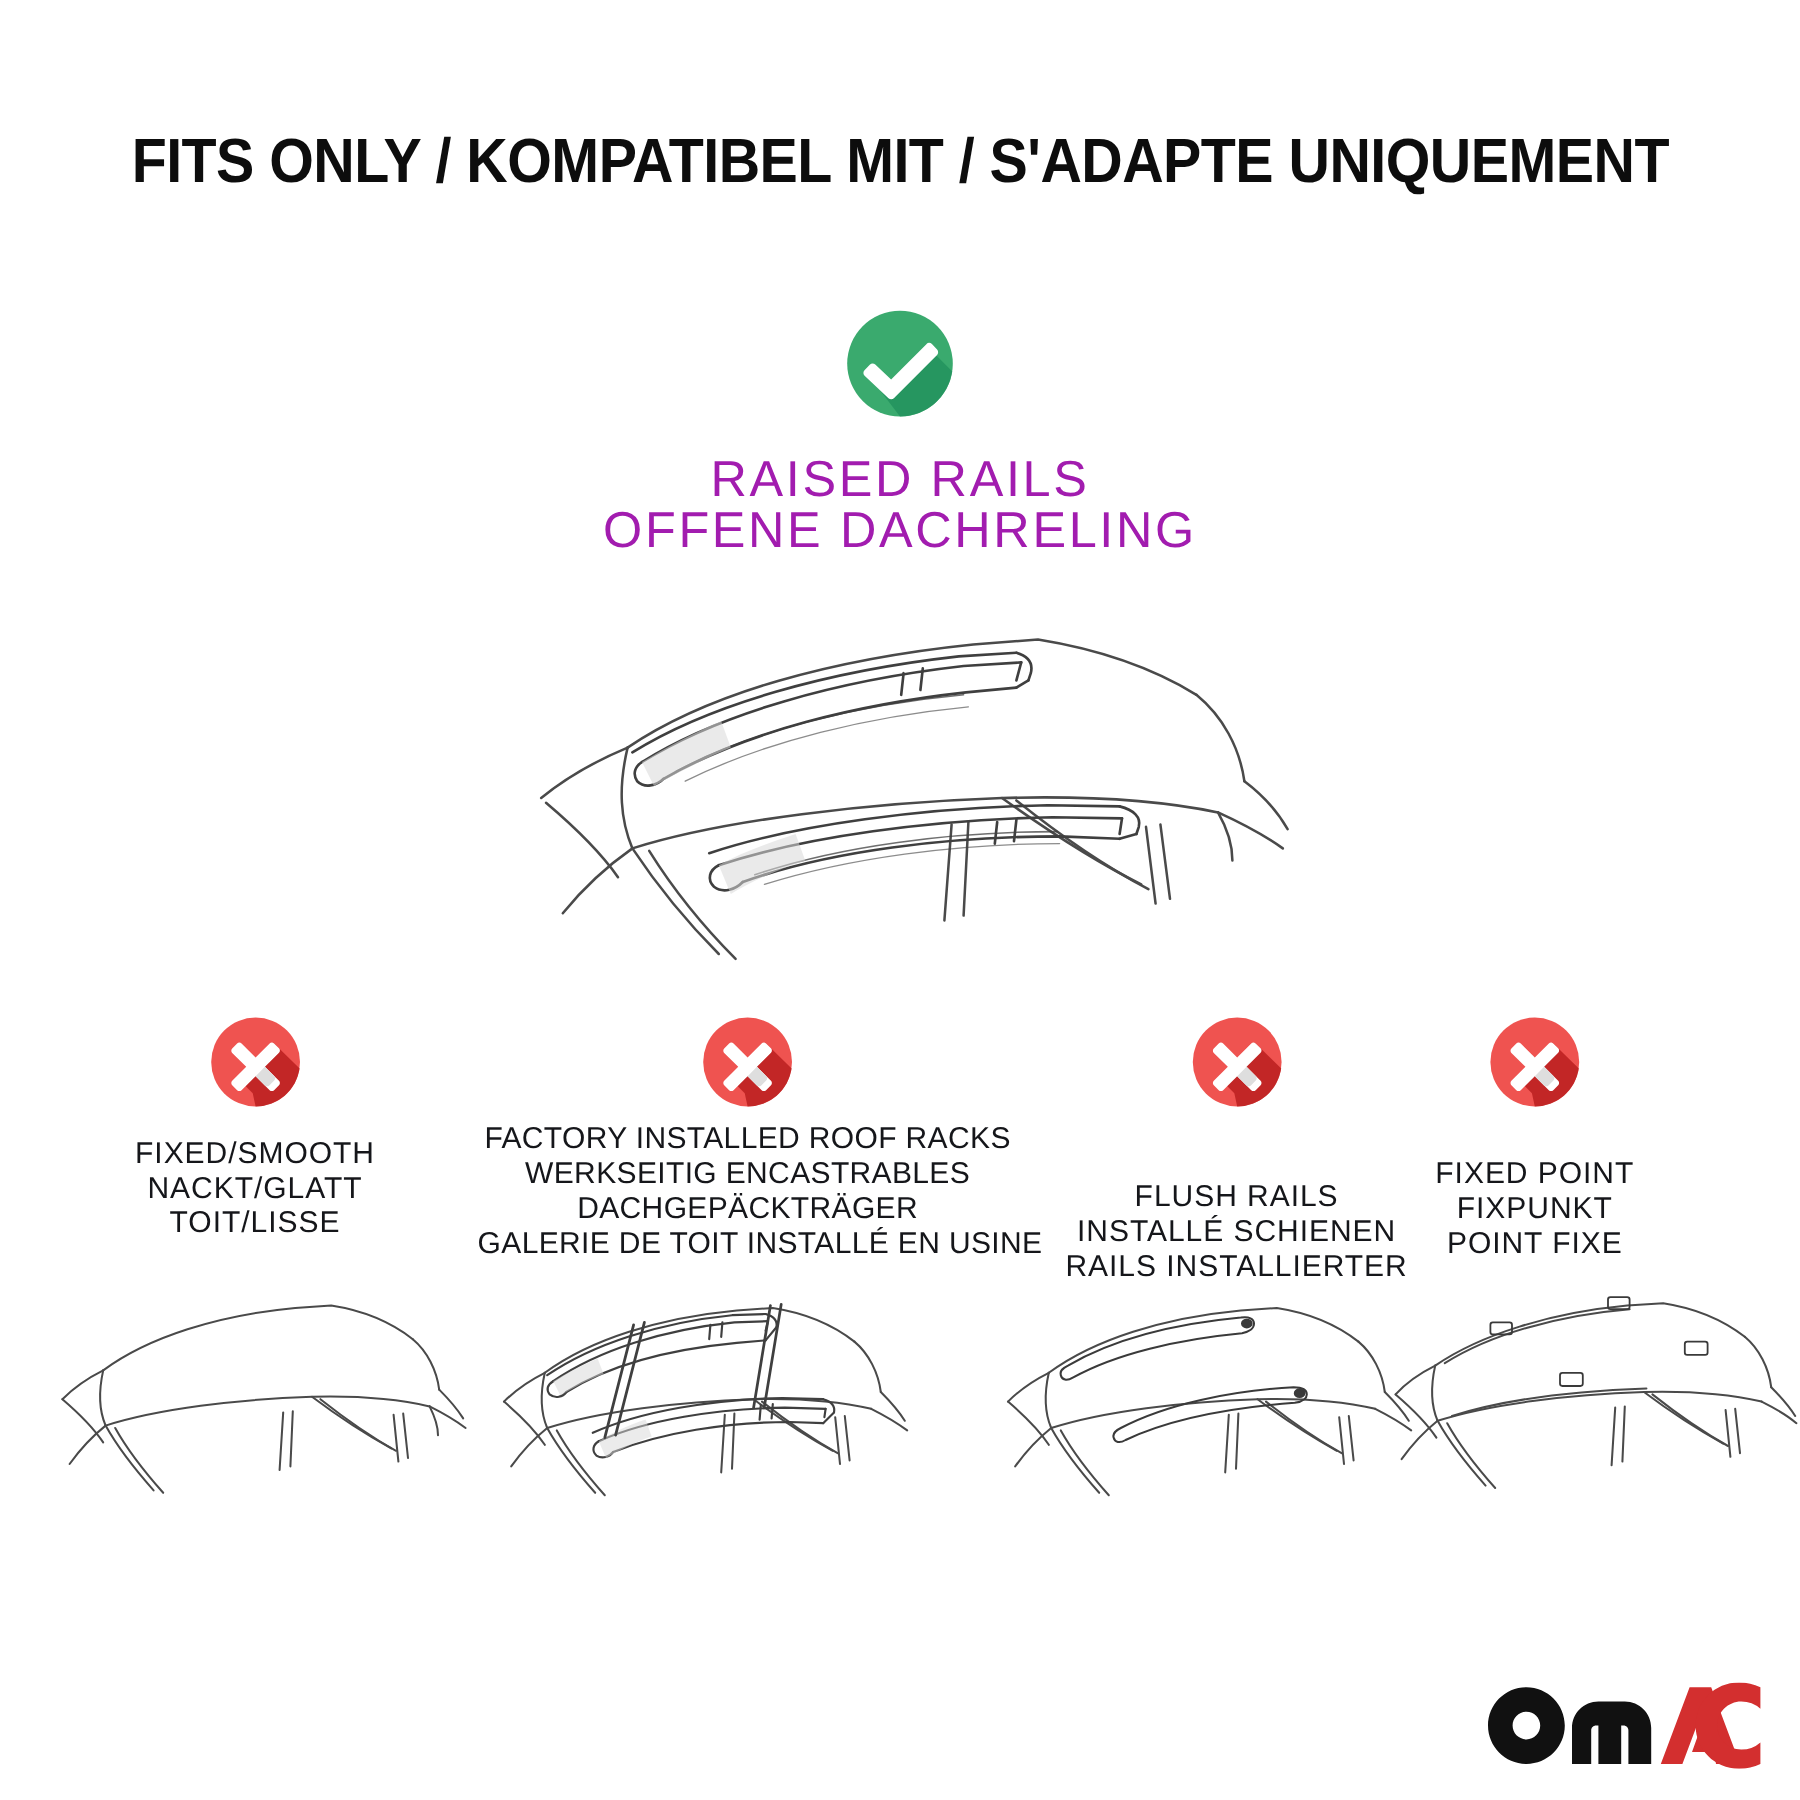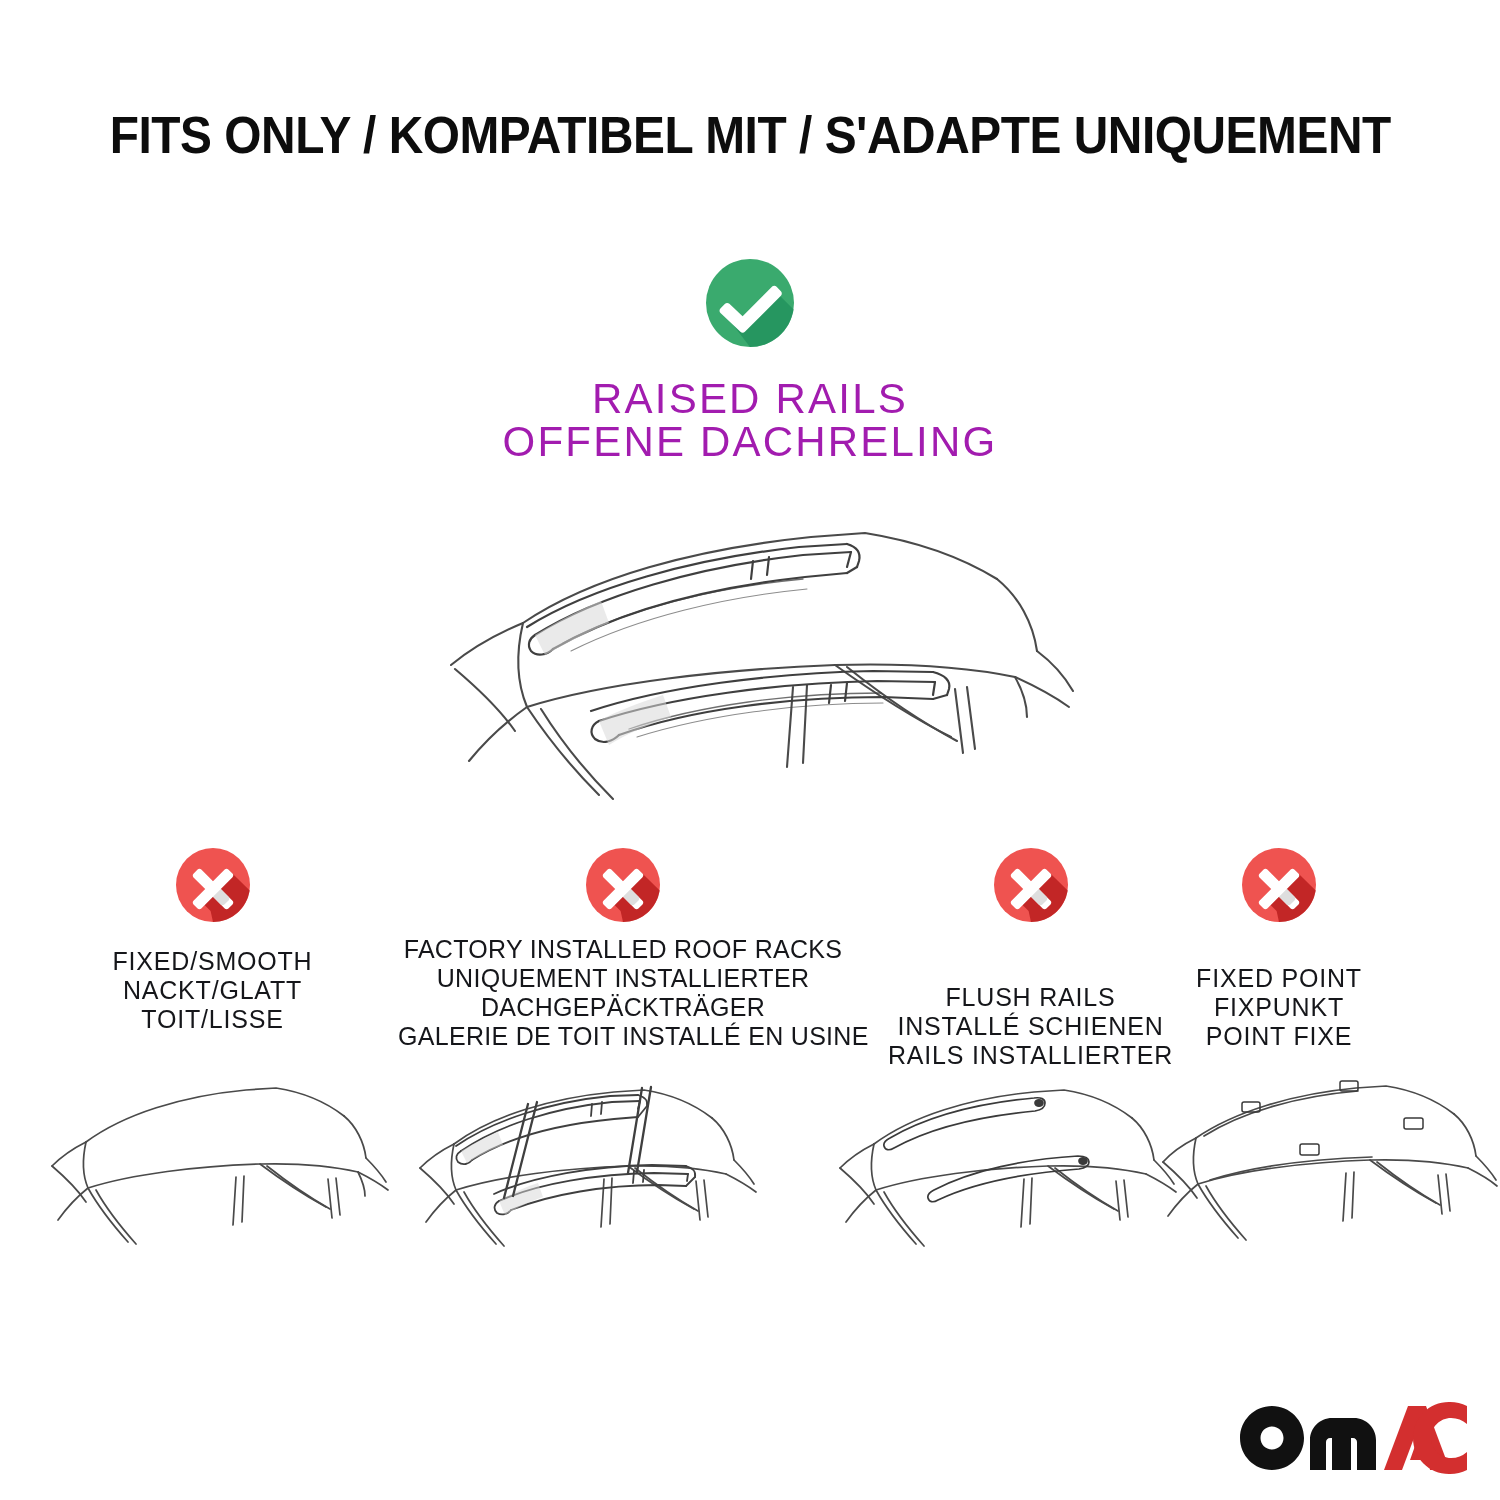--- a/index.html
+++ b/index.html
@@ -248,21 +248,21 @@
     <div class="badge-sm">
       <svg viewBox="0 0 80 80" xmlns="http://www.w3.org/2000/svg">
         <circle cx="40" cy="40" r="37" fill="#ef5350"></circle>
         <path d="M40 77a37 37 0 0 0 36.7-31.6L54.6 23.8 40 40.2 26 54.4 37.6 66z" fill="#b71c1c" opacity="0.8"></path>
         <path d="M55.4 24.6c-1-1-2.7-1-3.7 0L40 36.3 28.3 24.6c-1-1-2.7-1-3.7 0l-4.1 4.1c-1 1-1 2.7 0 3.7L32.2 44 20.5 55.7c-1 1-1 2.7 0 3.7l4.1 4.1c1 1 2.7 1 3.7 0L40 51.8l11.7 11.7c1 1 2.7 1 3.7 0l4.1-4.1c1-1 1-2.7 0-3.7L47.8 44l11.7-11.7c1-1 1-2.7 0-3.7z" fill="#ffffff"></path>
         <path d="M47.8 44 40 51.8l7.7 7.7c1 1 2.7 1 3.7 0l4.1-4.1c1-1 1-2.7 0-3.7z" fill="#dedede"></path>
       </svg>
     </div>
     <div class="nofit-labels pos-b">
       <span class="nl tight">FACTORY INSTALLED ROOF RACKS</span>
-      <span class="nl tight">UNIQUEMENT INSTALLIERTER</span>
+      <span class="nl tight">WERKSEITIG ENCASTRABLES</span>
       <span class="nl tight">DACHGEPÄCKTRÄGER</span>
       <span class="nl tight">GALERIE DE TOIT INSTALLÉ EN USINE</span>
     </div>
   </div>
 
   <div class="nofit-col c3">
     <div class="badge-sm">
       <svg viewBox="0 0 80 80" xmlns="http://www.w3.org/2000/svg">
         <circle cx="40" cy="40" r="37" fill="#ef5350"></circle>
         <path d="M40 77a37 37 0 0 0 36.7-31.6L54.6 23.8 40 40.2 26 54.4 37.6 66z" fill="#b71c1c" opacity="0.8"></path>

